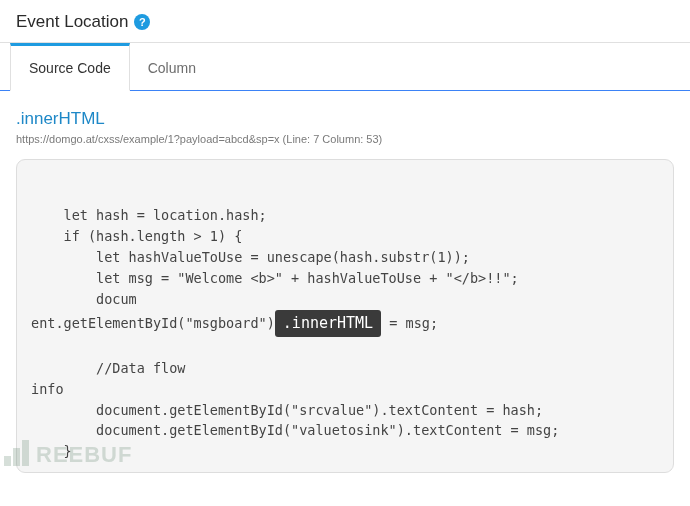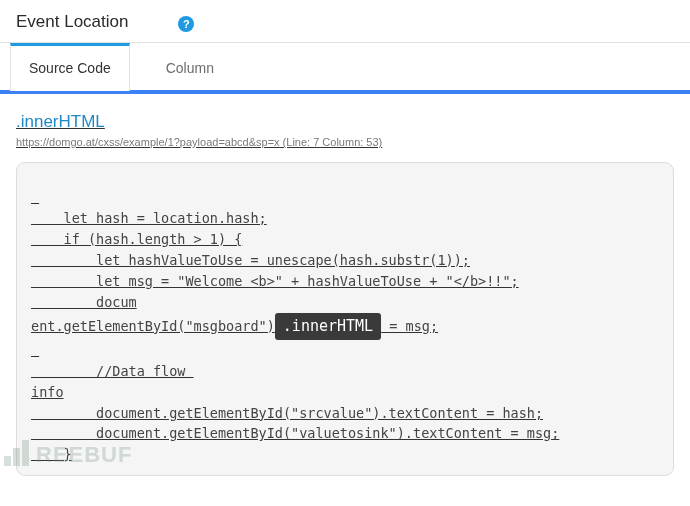--- a/index.html
+++ b/index.html
@@ -1,24 +1,24 @@
 <!DOCTYPE html>
 <html><head>
 <meta charset="utf-8">
 <style>
   html,body{margin:0;padding:0;background:#fff;font-family:"Helvetica Neue",Arial,sans-serif;color:#333;}
   .page{width:690px;margin:0;}
   .header{padding:12px 16px 10px 16px;}
-  .header-title{font-size:17px;color:#2a2a2a;display:flex;align-items:flex-end;font-weight:500;gap:44px;}
+  .header-title{font-size:17px;color:#2a2a2a;display:flex;align-items:center;font-weight:500;}
   .help-icon{display:inline-flex;align-items:center;justify-content:center;width:16px;height:16px;border-radius:50%;background:#1e9be0;color:#fff;font-size:11px;font-weight:600;margin-left:6px;cursor:pointer;line-height:16px;}
   .sep{height:1px;background:#e0e0e0;margin:0;}
-  .tabs{display:flex;padding:0 10px;border-bottom:4px solid #3b82f6;gap:18px;}
+  .tabs{display:flex;padding:0 10px;border-bottom:1px solid #3b82f6;}
   .tab{padding:14px 18px;font-size:14px;color:#6d6d6d;cursor:pointer;border-top:3px solid transparent;}
   .tab.active{color:#333;border:1px solid #e0e0e0;border-top:3px solid #1e9be0;border-bottom:1px solid #fff;margin-bottom:-1px;background:#fff;}
-  .panel{padding:14px 16px 0 16px;text-decoration:underline;}
+  .panel{padding:14px 16px 0 16px;}
   .sink-title{color:#1e88c7;font-size:17px;font-weight:500;margin:4px 0 4px 0;}
   .sink-loc{color:#7a7a7a;font-size:11px;margin-bottom:14px;}
   .code-outer{border:1px solid #ddd;border-radius:9px;background:#f5f5f5;padding:24px 14px 10px 14px;overflow:hidden;}
   .code{font-family:ui-monospace,SFMono-Regular,Menlo,Consolas,monospace;font-size:13.5px;line-height:1.55;color:#444;white-space:pre;}
   .hl{display:inline-block;background:#3a3a3a;color:#fff;padding:2px 8px;border-radius:3px;font-size:15px;}
   .watermark{position:fixed;left:4px;top:440px;font-family:Liberation Sans, sans-serif;font-size:22px;font-weight:700;letter-spacing:1px;color:rgba(120,150,130,0.30);pointer-events:none;user-select:none;text-align:center;}
   .wm-bars{display:inline-block;width:30px;height:26px;position:relative;margin-right:2px;vertical-align:-4px;}
   .wm-bars span{position:absolute;bottom:0;width:7px;background:rgba(120,150,130,0.30);}
   .wm-bars span:nth-child(1){left:0;height:10px;}
   .wm-bars span:nth-child(2){left:9px;height:18px;}

